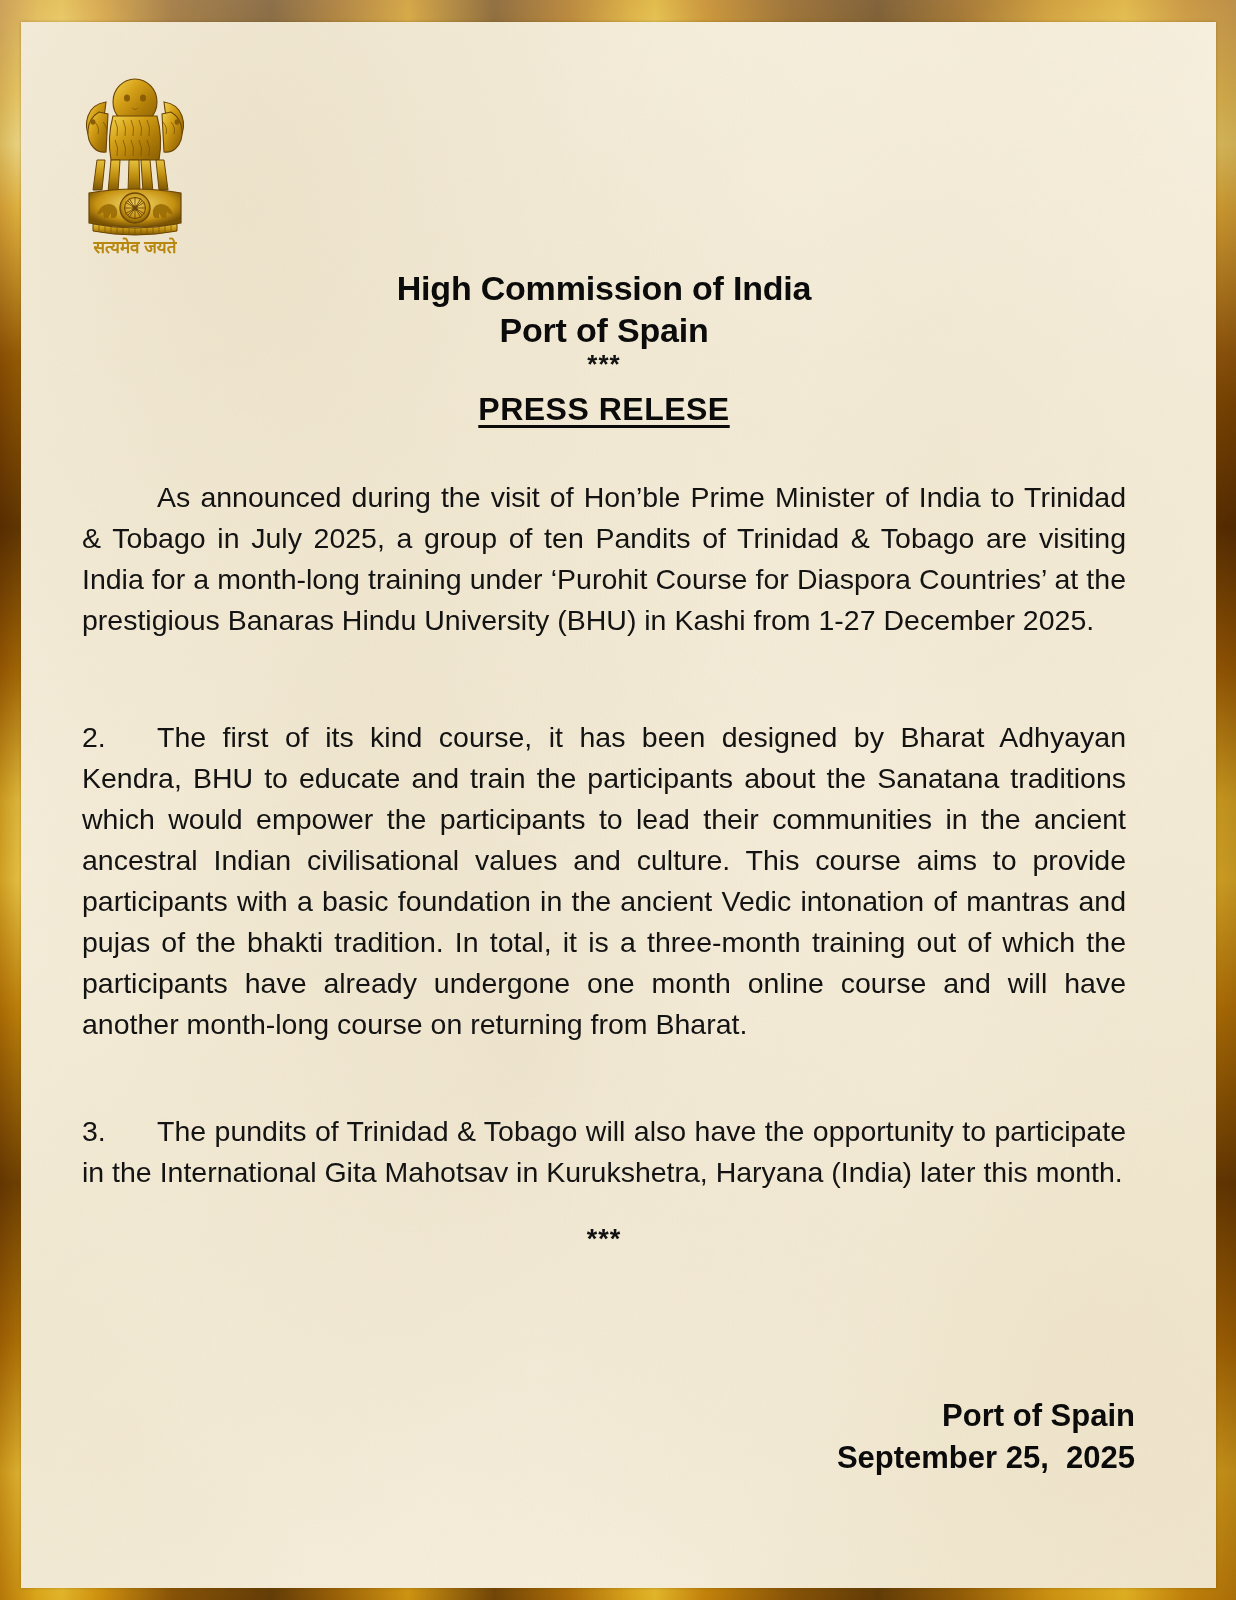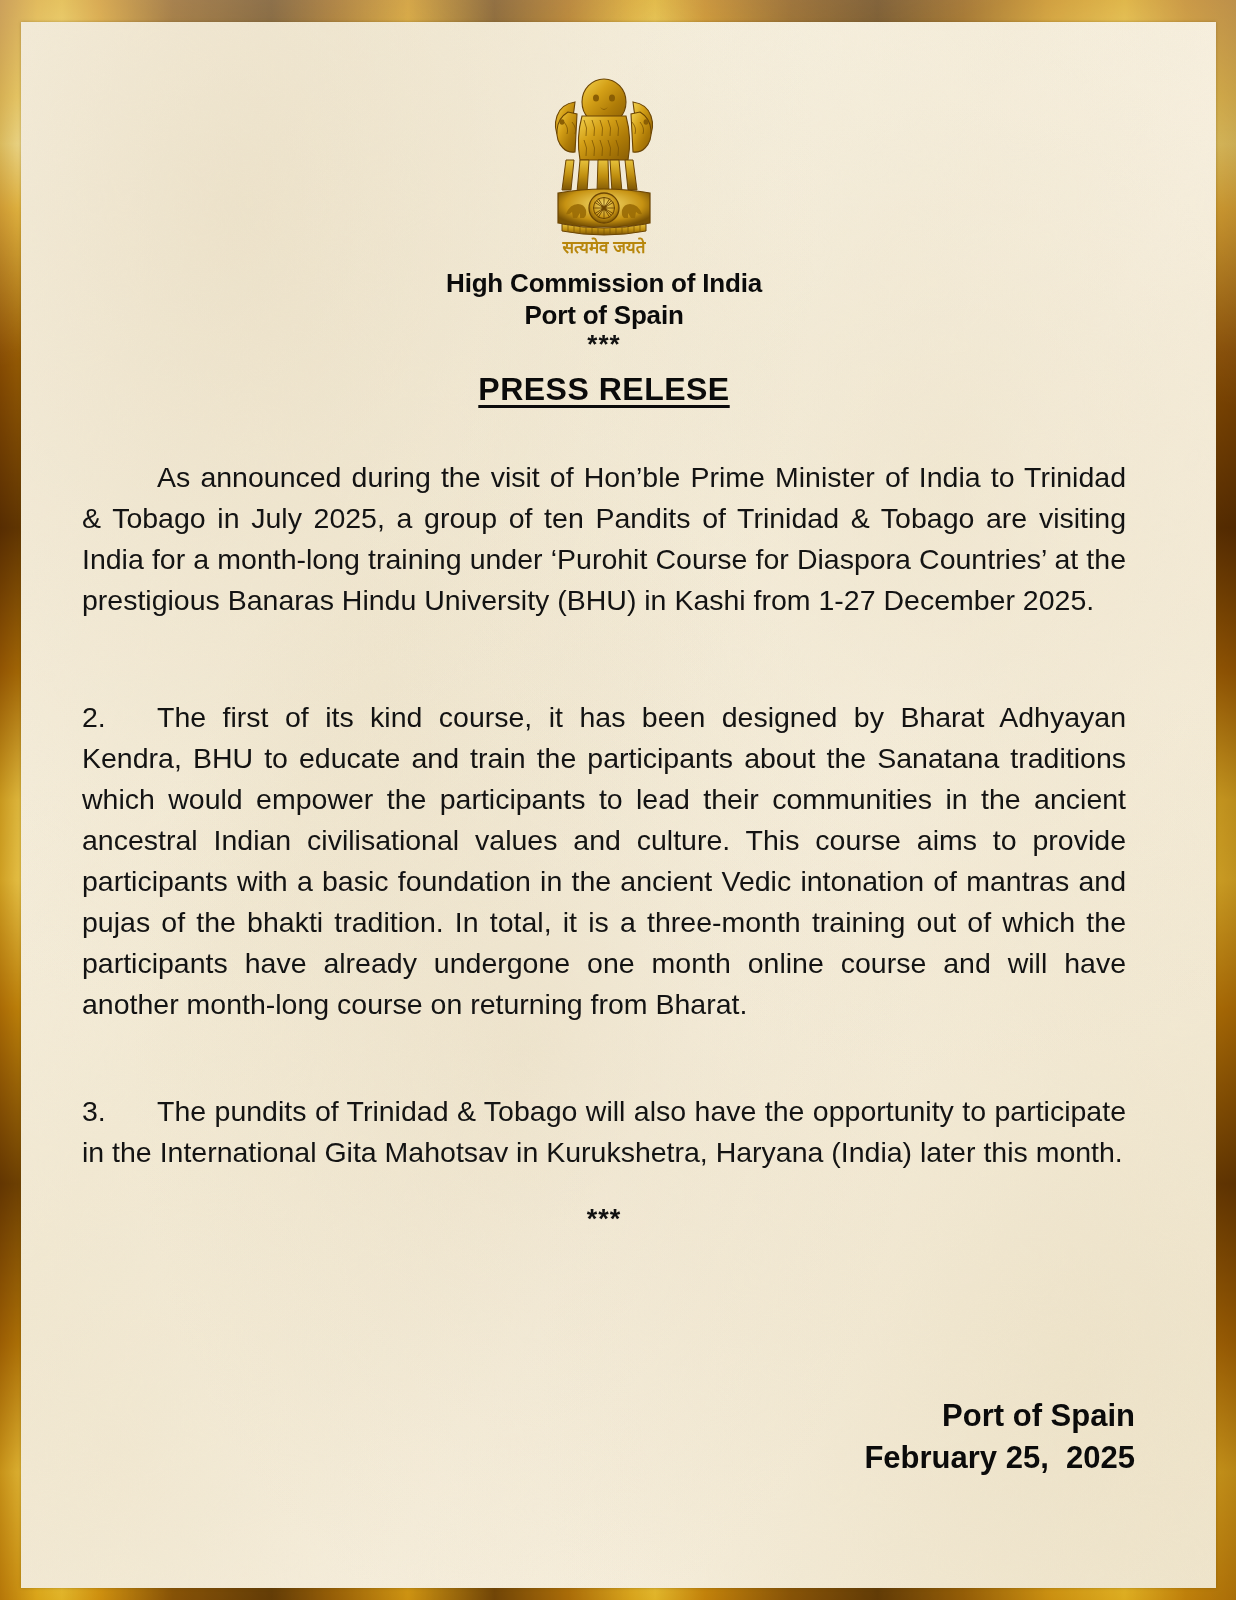--- a/index.html
+++ b/index.html
@@ -82,31 +82,31 @@
     left: 52px;
     top: 0;
     width: 1062px;
     height: 100%;
   }
 
   
   .emblem-wrap {
     padding-top: 38px;
     display: flex;
-    justify-content: center;
+    justify-content: flex-start;
   }
   .emblem {
     display: block;
   }
 
   
   .org-title {
     text-align: center;
     font-weight: bold;
-    font-size: 26px;
+    font-size: 34px;
     line-height: 1.23;
     color: #0b0b0b;
     margin-top: 8px;
     letter-spacing: -0.2px;
   }
   .stars-top {
     text-align: center;
     font-weight: bold;
     font-size: 26px;
     color: #111;
@@ -329,18 +329,18 @@
 
         <div class="para-gap-sm"></div>
 
         <p><span class="num-lead">3.</span><span>The pundits of Trinidad &amp; Tobago will also have the opportunity to participate in the International Gita Mahotsav in Kurukshetra, Haryana (India) later this month.</span></p>
 
         <div class="stars-bottom">***</div>
       </div>
 
       <div class="footer">
         <div>Port of Spain</div>
-        <div>February 25,  2025</div>
+        <div>September 25,  2025</div>
       </div>
 
     </div>
   </div>
 </div>
 
 </body></html>

